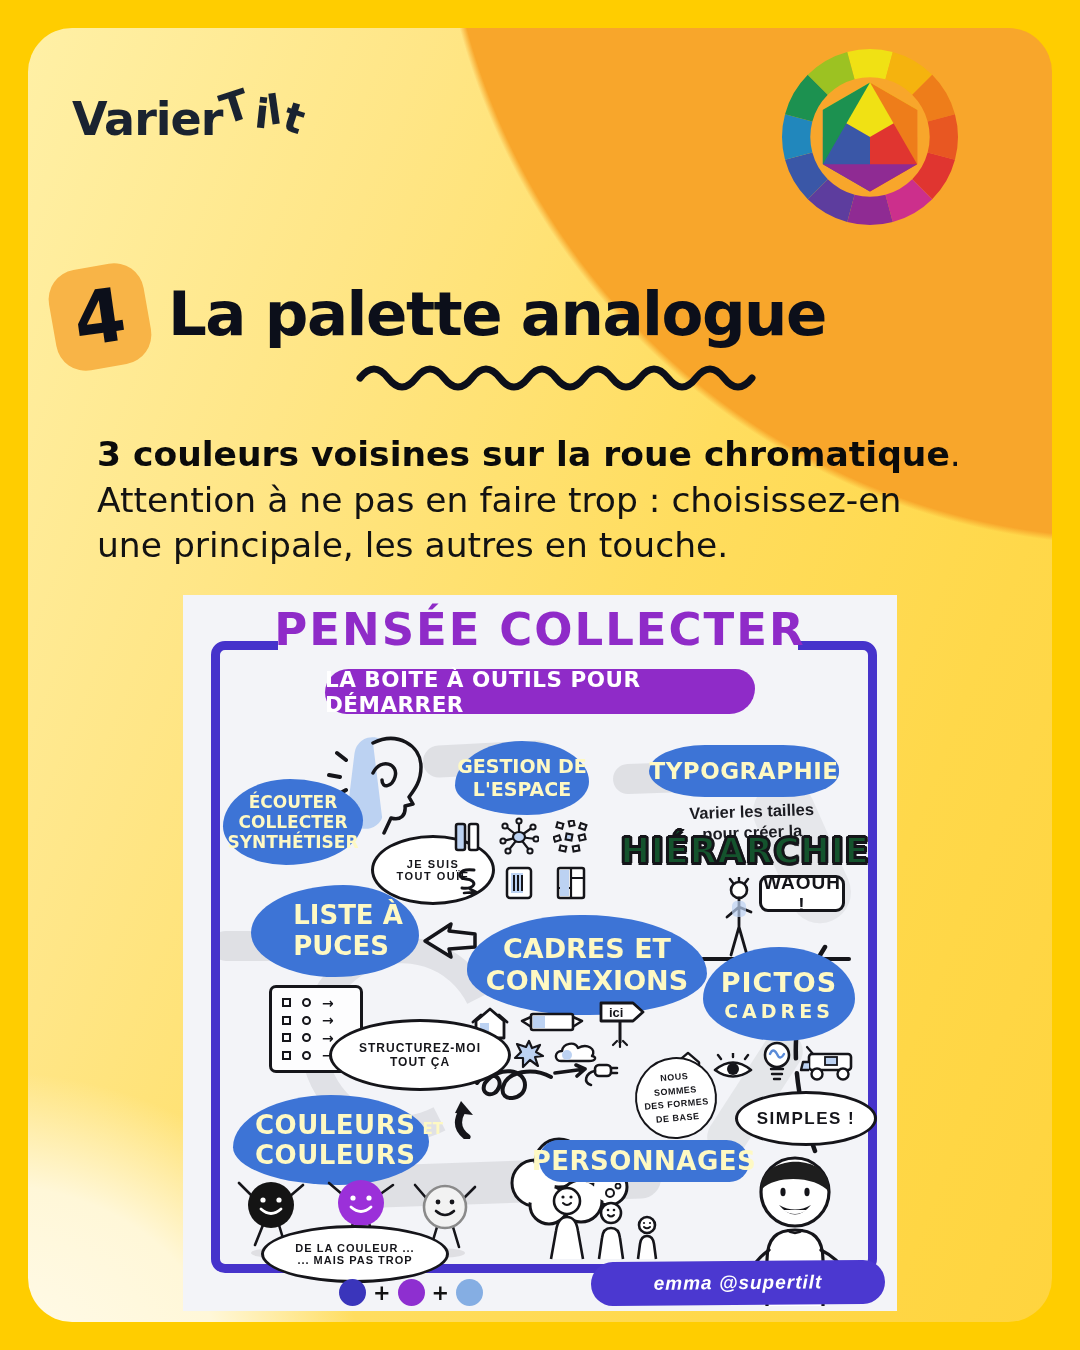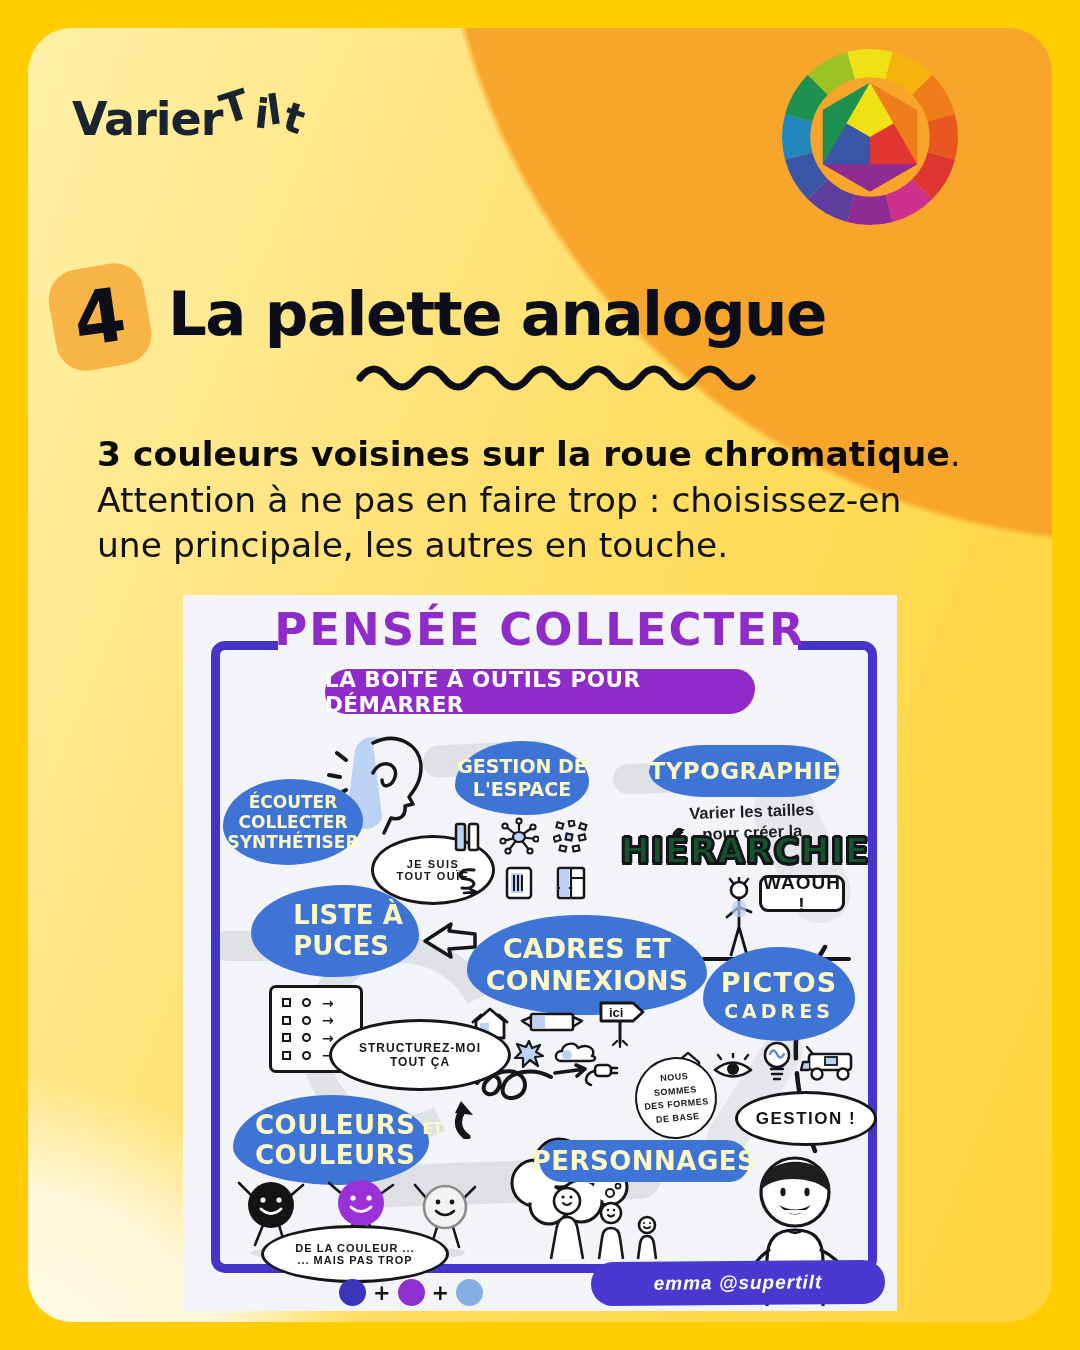--- a/index.html
+++ b/index.html
@@ -363,21 +363,21 @@
       <path d="M10,17 H4 L2,25 H10" fill="#BCD2F2" stroke="#15151A" stroke-width="2.4" stroke-linejoin="round"></path>
       <circle cx="18" cy="29" r="5.5" fill="#fff" stroke="#15151A" stroke-width="2.4"></circle>
       <circle cx="44" cy="29" r="5.5" fill="#fff" stroke="#15151A" stroke-width="2.4"></circle>
       <path d="M14,9 L8,2" stroke="#15151A" stroke-width="2.2" stroke-linecap="round"></path>
     </svg>
 
     <div class="speech s-nous">NOUS
 SOMMES
 DES FORMES
 DE BASE</div>
-    <div class="speech s-bonjour">GESTION !</div>
+    <div class="speech s-bonjour">SIMPLES !</div>
 
     <svg class="icon" style="left:318px;top:526px" width="132" height="114" viewBox="0 0 132 114">
       <g fill="#fff" stroke="#15151A" stroke-width="3">
         <circle cx="34" cy="62" r="23"></circle>
           <circle cx="58" cy="42" r="24"></circle>
           <circle cx="90" cy="44" r="21"></circle>
         <circle cx="108" cy="66" r="18"></circle>
           <circle cx="80" cy="80" r="21"></circle>
           <circle cx="48" cy="84" r="19"></circle>
       </g>

